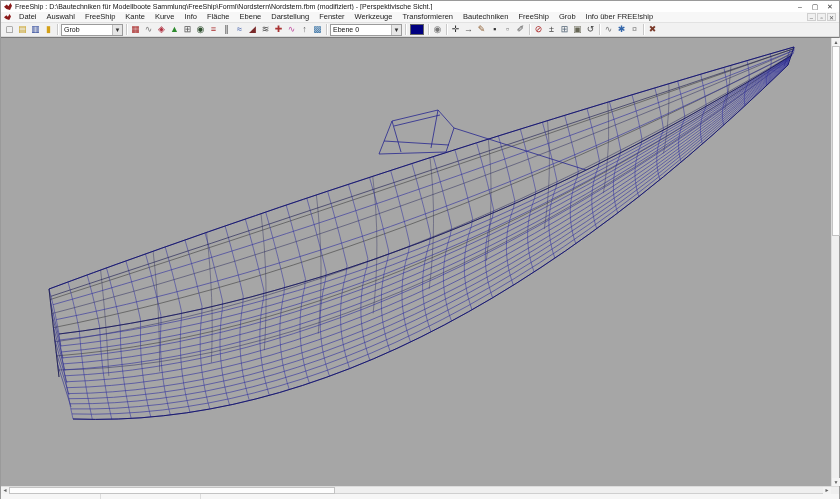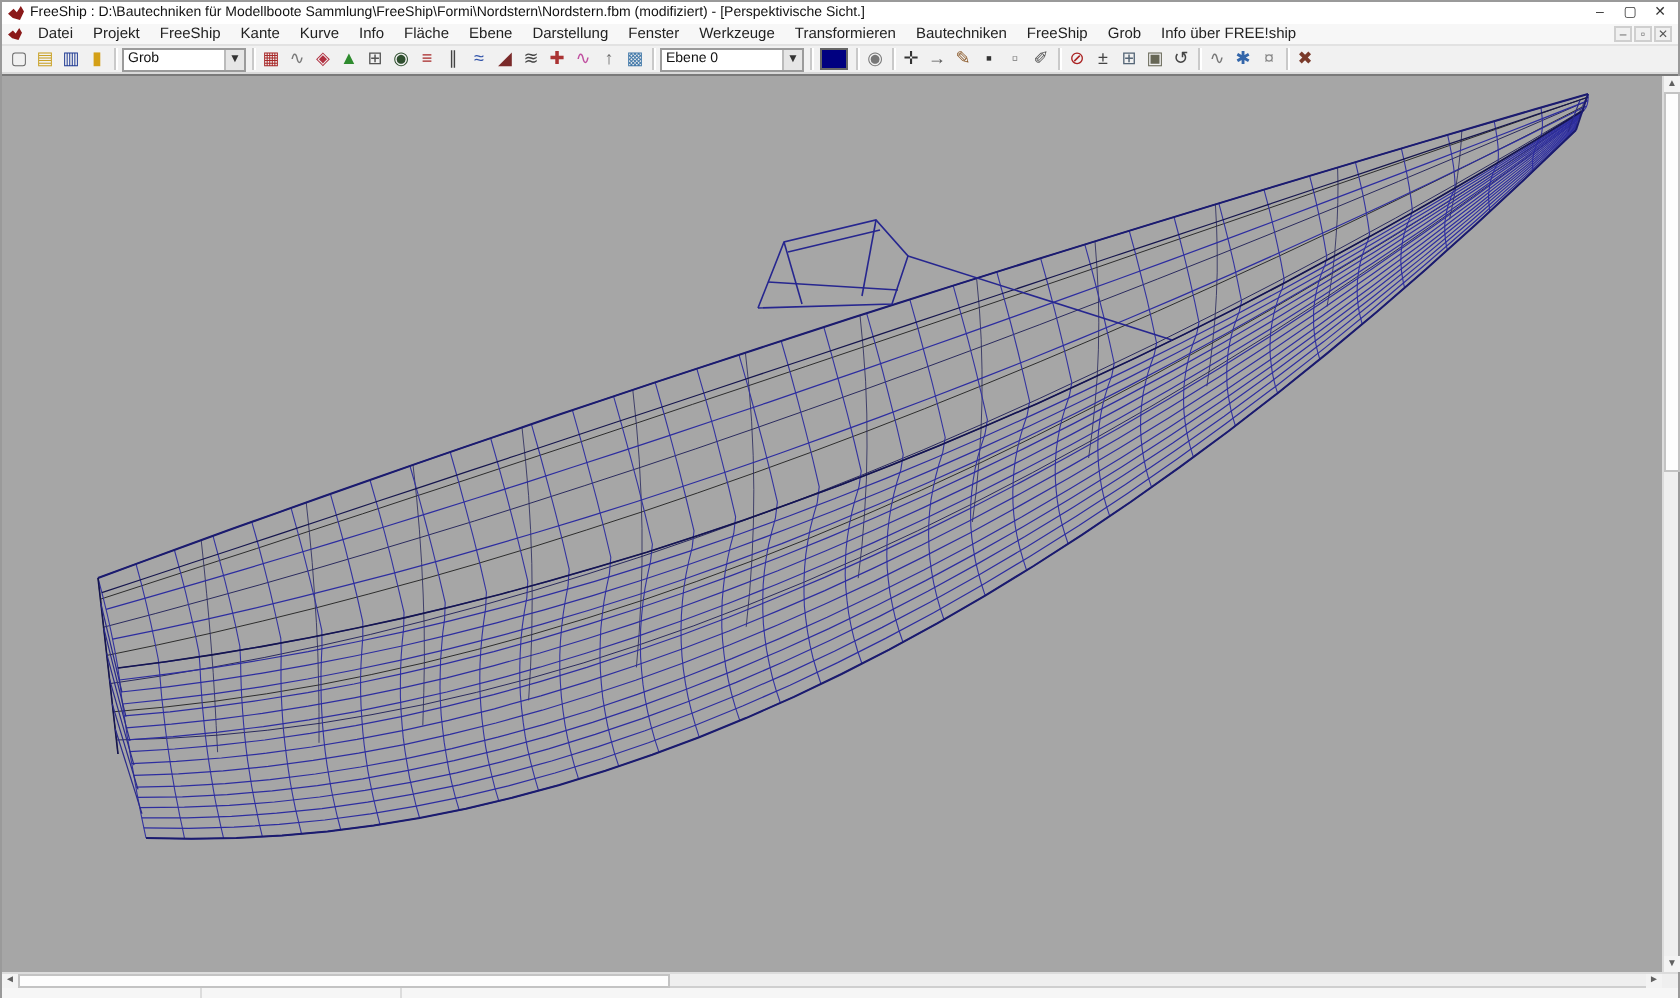--- a/index.html
+++ b/index.html
@@ -82,21 +82,21 @@
       <span class="win-btn">–</span>
       <span class="win-btn">▢</span>
       <span class="win-btn">✕</span>
     </span>
   </div>
 
   <div class="menubar">
     <span class="mdi-logo"></span>
     <span class="menu-items" id="menu-items">
         <span class="menu-item">Datei</span>
-        <span class="menu-item">Projekt</span>
+        <span class="menu-item">Auswahl</span>
         <span class="menu-item">FreeShip</span>
         <span class="menu-item">Kante</span>
         <span class="menu-item">Kurve</span>
         <span class="menu-item">Info</span>
         <span class="menu-item">Fläche</span>
         <span class="menu-item">Ebene</span>
         <span class="menu-item">Darstellung</span>
         <span class="menu-item">Fenster</span>
         <span class="menu-item">Werkzeuge</span>
         <span class="menu-item">Transformieren</span>

